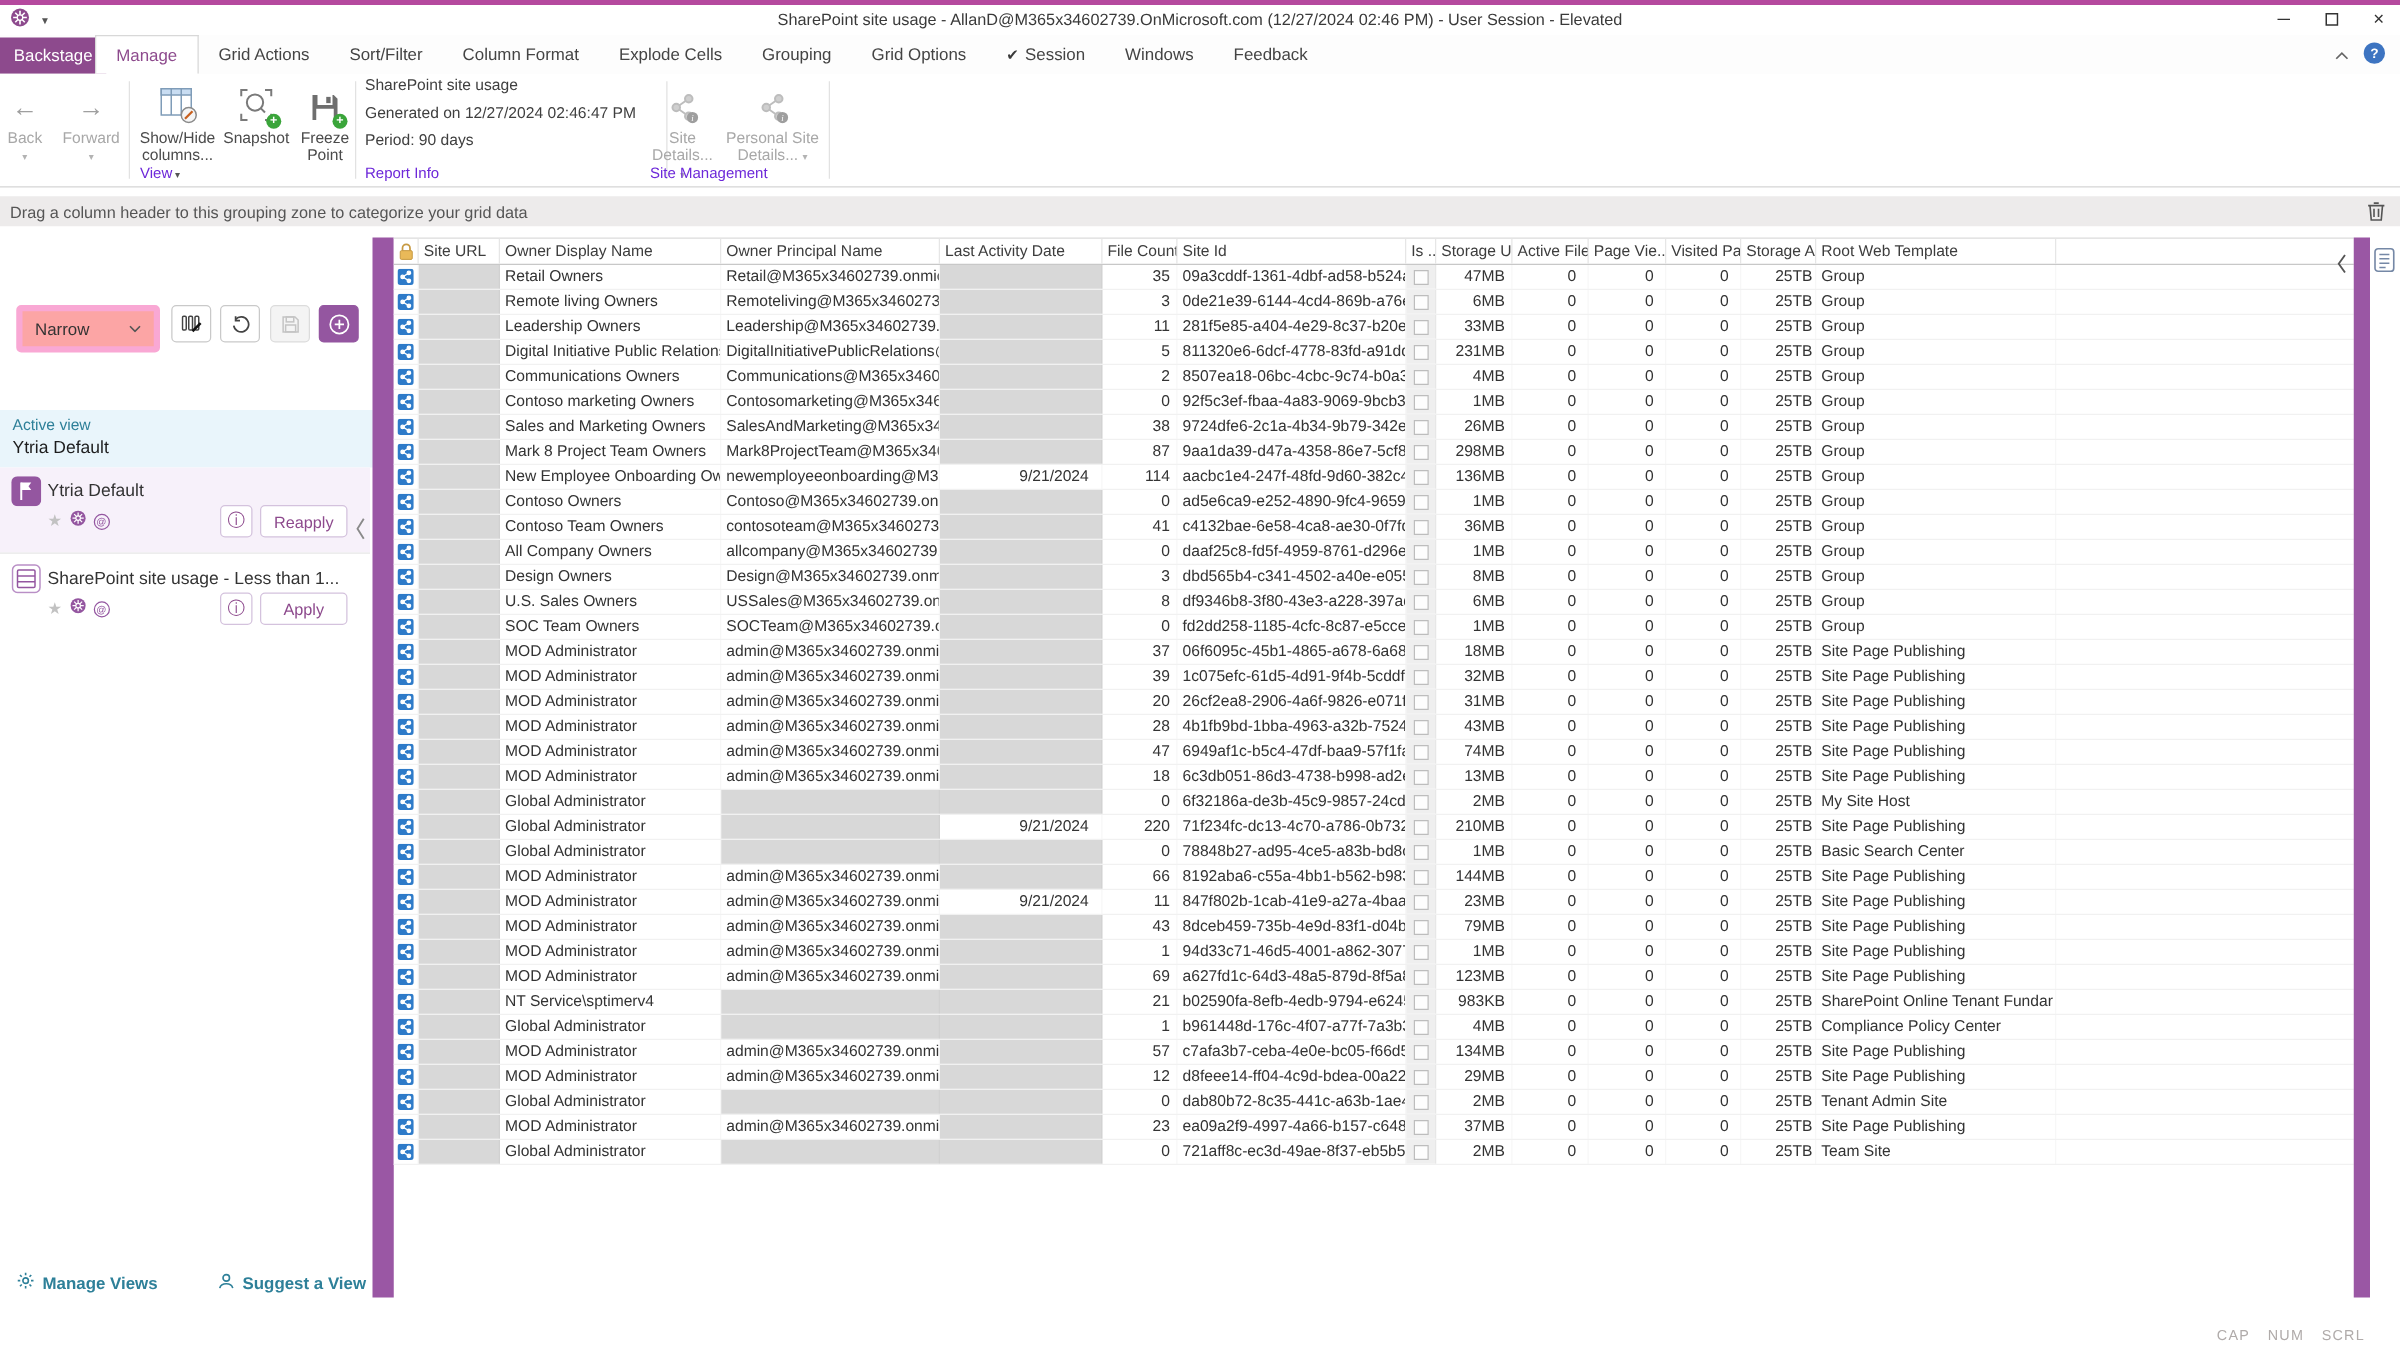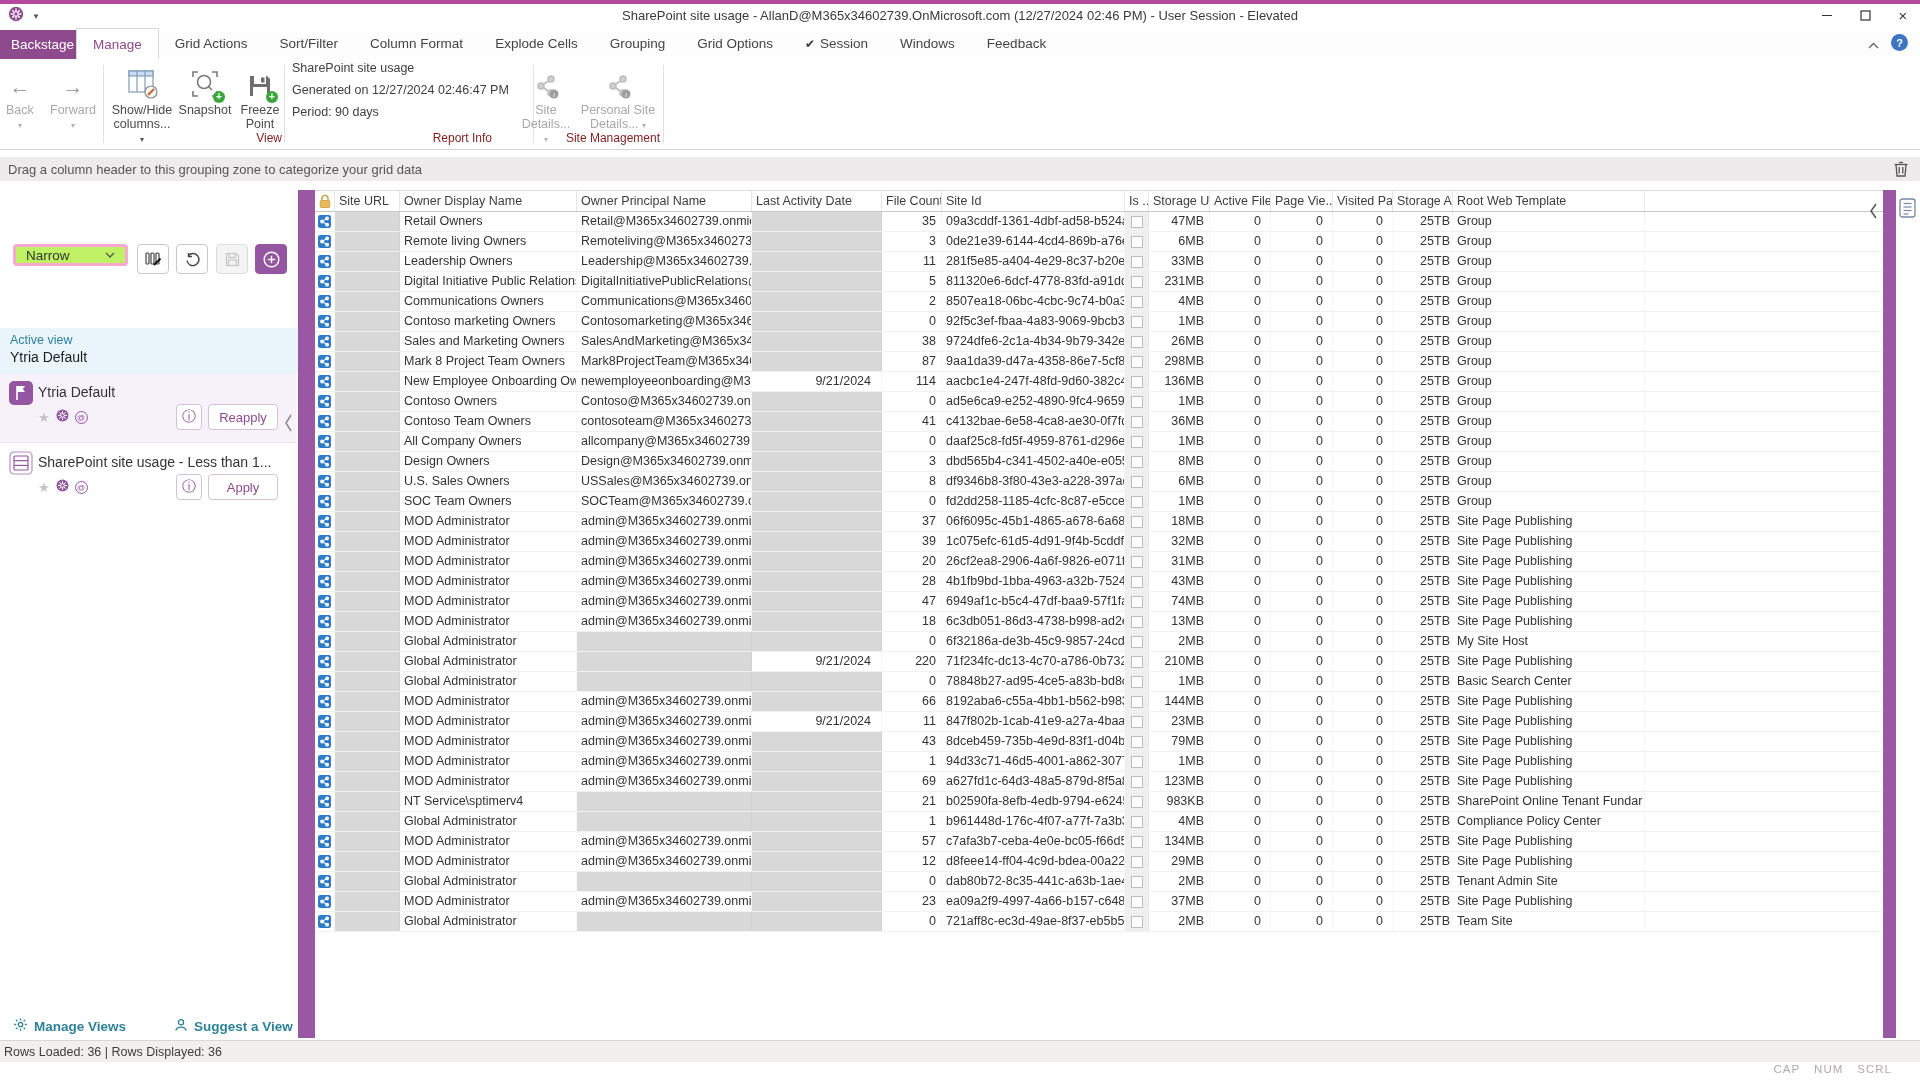--- a/index.html
+++ b/index.html
@@ -29,21 +29,21 @@
   .tab .chk { color:#3a3a3a; font-size:12px; }
   .ribbon-min { position:absolute; right:40px; top:8px; }
   .helpbtn { position:absolute; right:12px; top:6px; width:17px; height:17px; border-radius:50%;
     background:#3d74c1; color:#fff; font-size:11px; font-weight:bold; display:flex;
     align-items:center; justify-content:center; }
 
   
   .ribbon { position:absolute; left:0; top:59px; width:1920px; height:91px; background:#fff;
     border-bottom:1px solid #d5d5d5; }
   .rsep { position:absolute; top:6px; height:78px; width:1px; background:#e2e2e2; }
-  .rlabel { position:absolute; top:72px; font-size:12px; color:#7f1d1d; text-align:right; }
+  .rlabel { position:absolute; top:72px; font-size:12px; color:#6d28d9; text-align:left; }
   .rbtn { position:absolute; top:4px; display:flex; flex-direction:column; align-items:center;
     font-size:12.5px; color:#4b4b4b; text-align:center; line-height:14px; }
   .rbtn .ric { height:36px; display:flex; align-items:flex-end; justify-content:center; margin-bottom:4px; }
   .rbtn.disabled { color:#a8a8a8; }
   .navarrow { font-size:21px; color:#9f9f9f; line-height:24px; }
   .tinydrop { font-size:8px; color:#b3b3b3; margin-top:2px; }
   .reportinfo { position:absolute; left:292px; top:2px; font-size:12.5px; color:#3f3f3f; }
   .reportinfo div { margin-bottom:8px; line-height:14px; }
   .greenplus { position:absolute; right:-5px; bottom:-4px; width:12px; height:12px; border-radius:50%;
     background:#3aa53a; color:#fff; font-size:10px; line-height:12px; text-align:center; font-weight:bold; }
@@ -56,23 +56,23 @@
 
   
   .sidebar { position:absolute; left:0; top:190px; width:296px; height:850px; background:#fff; }
   .sbtabs { position:relative; height:44px; border-bottom:1px solid #e7e7e7; display:flex; }
   .sbtab { flex:1; display:flex; align-items:center; justify-content:center; gap:7px;
     font-size:15px; color:#555; background:#fafafa; position:relative; }
   .sbtab.active { background:#fff; color:#2e8099; }
   .sbtab.active::after { content:""; position:absolute; left:1px; right:1px; bottom:0;
     height:3px; background:#8d4a8d; }
   .sbtoolbar { position:absolute; left:0; top:54px; width:296px; height:30px; }
-  .narrowsel { position:absolute; left:13px; top:0; width:115px; height:22px; border:3px solid #f9a8d4;
+  .narrowsel { position:absolute; left:13px; top:0; width:115px; height:38px; border:5px solid #f9a8d4;
     border-radius:4px; display:flex; align-items:center; justify-content:space-between;
-    padding:0 10px; font-size:13.5px; color:#333; background:#bef264; }
+    padding:0 10px; font-size:13.5px; color:#333; background:#fca5a5; }
   .sqbtn { position:absolute; top:0; width:32px; height:30px; border:1px solid #c9c9c9; border-radius:4px;
     background:#fff; display:flex; align-items:center; justify-content:center; font-size:15px; color:#444; }
   .sqbtn.disabled { background:#f4f4f4; border-color:#dcdcdc; color:#c4c4c4; }
   .sqbtn.purple { background:#9456a0; border-color:#9456a0; color:#fff; font-size:17px; }
   .searchrow { position:absolute; left:0; top:98px; width:296px; height:30px; }
   .filterbtn { position:absolute; left:13px; top:0; width:27px; height:30px; border:1px solid #c9c9c9;
     border-radius:4px; background:#fff; display:flex; align-items:center; justify-content:center; }
   .searchbox { position:absolute; left:47px; top:0; width:243px; height:30px; border:1px solid #c9c9c9;
     border-radius:4px; background:#fff; display:flex; align-items:center; padding:0 8px; }
   .searchbox input { border:none; outline:none; flex:1; font-size:13.5px; color:#333; margin-left:7px;
@@ -1518,21 +1518,18 @@
         <rect x="1" y="1" width="15" height="18" rx="2.5" fill="none" stroke="#7588a6" stroke-width="1.3"></rect>
         <g stroke="#7588a6" stroke-width="1.2">
           <line x1="4.5" y1="5.5" x2="12.5" y2="5.5"></line>
           <line x1="4.5" y1="9" x2="12.5" y2="9"></line>
           <line x1="4.5" y1="12.5" x2="12.5" y2="12.5"></line>
           <line x1="4.5" y1="16" x2="9.5" y2="16"></line>
         </g>
       </svg>
   </span>
 
-  <div class="status1">
-    <span>Rows Loaded: 36 | Rows Displayed: 36</span>
-  </div>
   <div class="lockkeys">
     <span>CAP</span>
     <span>NUM</span>
     <span>SCRL</span>
   </div>
 </div>
 
 </body></html>

